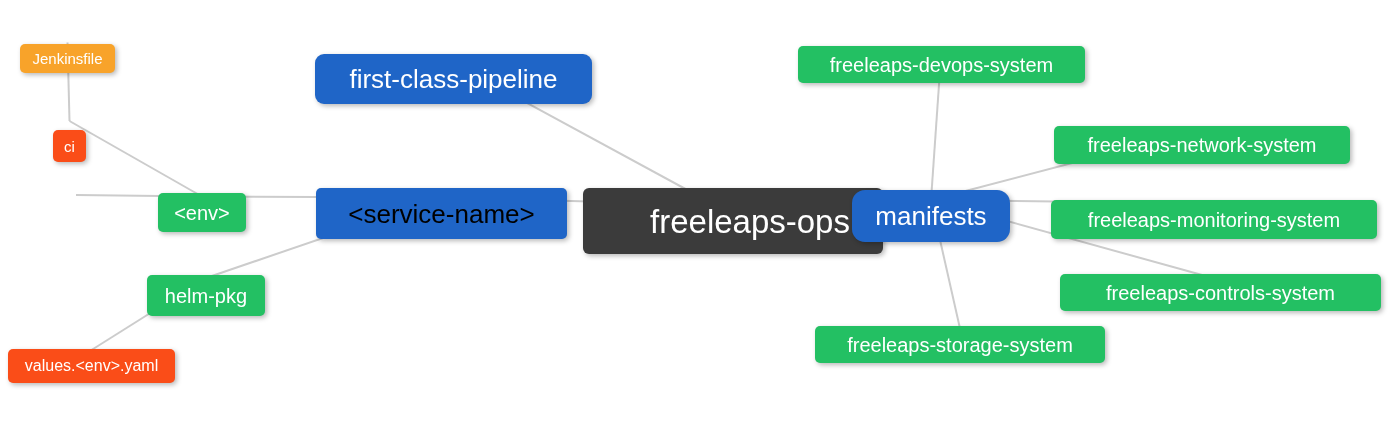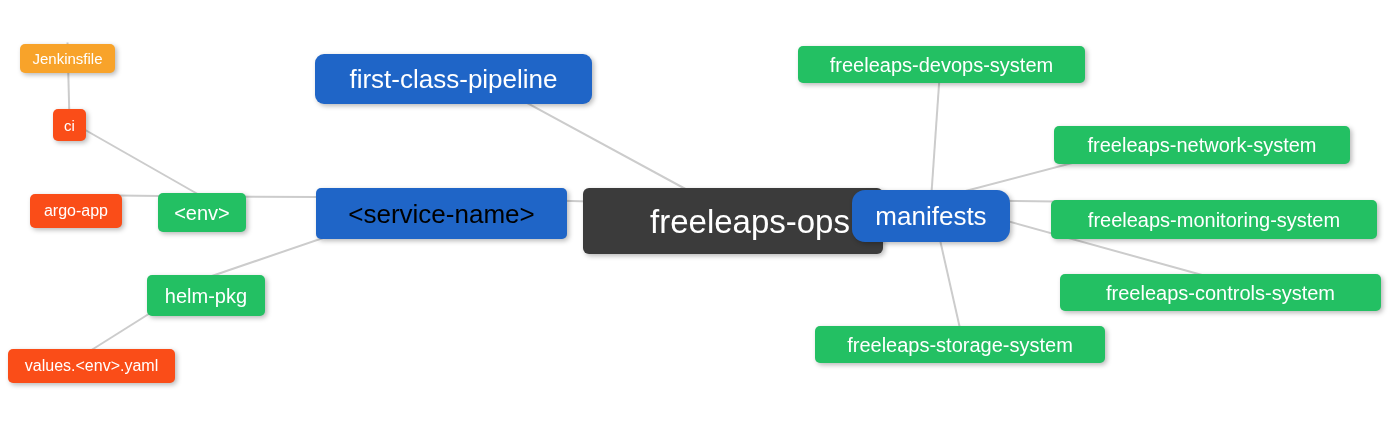--- a/index.html
+++ b/index.html
@@ -60,22 +60,21 @@
       <line x1="441.5" y1="197.5" x2="715" y2="205" stroke="#cccccc" stroke-width="2"></line>
       <line x1="715" y1="205" x2="931" y2="200" stroke="#cccccc" stroke-width="2"></line>
       <line x1="931" y1="200" x2="941.5" y2="48.5" stroke="#cccccc" stroke-width="2"></line>
       <line x1="931" y1="200" x2="1202" y2="129" stroke="#cccccc" stroke-width="2"></line>
       <line x1="931" y1="200" x2="1214" y2="203.5" stroke="#cccccc" stroke-width="2"></line>
       <line x1="931" y1="200" x2="1207.5" y2="276.5" stroke="#cccccc" stroke-width="2"></line>
       <line x1="931" y1="200" x2="960" y2="328.5" stroke="#cccccc" stroke-width="2"></line>
     </svg>
   <div class="nodes-layer" id="nodes">
       <div class="node orange" style="left: 20px; top: 28px; width: 95px; height: 29px; font-size: 15px; background: rgb(248, 163, 42); color: rgb(255, 255, 255);">Jenkinsfile</div>
-      <div class="node red" style="left: 53px; top: 93px; width: 33px; height: 32px; font-size: 15px; background: rgb(250, 77, 24); color: rgb(255, 255, 255);">ci</div>
-      <div class="node red" style="left: 30px; top: 178px; width: 92px; height: 34px; font-size: 16px; background: rgb(250, 77, 24); color: rgb(255, 255, 255);">argo-app</div>
+      <div class="node red" style="left: 53px; top: 114px; width: 33px; height: 32px; font-size: 15px; background: rgb(250, 77, 24); color: rgb(255, 255, 255);">ci</div>
       <div class="node green" style="left: 158px; top: 177px; width: 88px; height: 39px; font-size: 20px; background: rgb(35, 192, 99); color: rgb(255, 255, 255);">&lt;env&gt;</div>
       <div class="node green" style="left: 147px; top: 259px; width: 118px; height: 41px; font-size: 20px; background: rgb(35, 192, 99); color: rgb(255, 255, 255);">helm-pkg</div>
       <div class="node red" style="left: 8px; top: 333px; width: 167px; height: 34px; font-size: 16px; background: rgb(250, 77, 24); color: rgb(255, 255, 255);">values.&lt;env&gt;.yaml</div>
       <div class="node blue" style="left: 315px; top: 38px; width: 277px; height: 50px; font-size: 26px; background: rgb(31, 101, 199); color: rgb(255, 255, 255); border-radius: 9px;">first-class-pipeline</div>
       <div class="node blue" style="left: 316px; top: 172px; width: 251px; height: 51px; font-size: 26px; background: rgb(31, 101, 199); color: #000000;">&lt;service-name&gt;</div>
       <div class="node root" style="left: 583px; top: 172px; width: 300px; height: 66px; font-size: 33px; background: rgb(59, 59, 59); color: rgb(255, 255, 255); padding-left: 34px;">freeleaps-ops</div>
       <div class="node blue" style="left: 852px; top: 174px; width: 158px; height: 52px; font-size: 26px; background: rgb(31, 101, 199); color: rgb(255, 255, 255); border-radius: 13px;">manifests</div>
       <div class="node green" style="left: 798px; top: 30px; width: 287px; height: 37px; font-size: 20px; background: rgb(35, 192, 99); color: rgb(255, 255, 255);">freeleaps-devops-system</div>
       <div class="node green" style="left: 1054px; top: 110px; width: 296px; height: 38px; font-size: 20px; background: rgb(35, 192, 99); color: rgb(255, 255, 255);">freeleaps-network-system</div>
       <div class="node green" style="left: 1051px; top: 184px; width: 326px; height: 39px; font-size: 20px; background: rgb(35, 192, 99); color: rgb(255, 255, 255);">freeleaps-monitoring-system</div>

